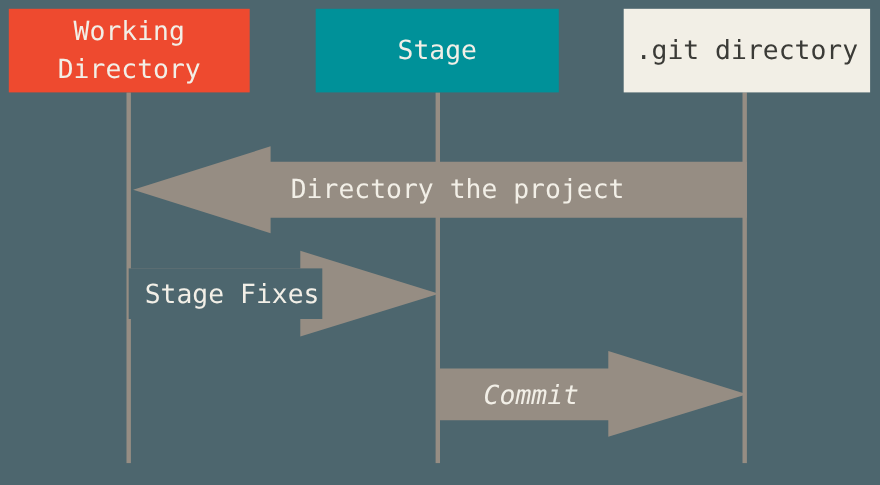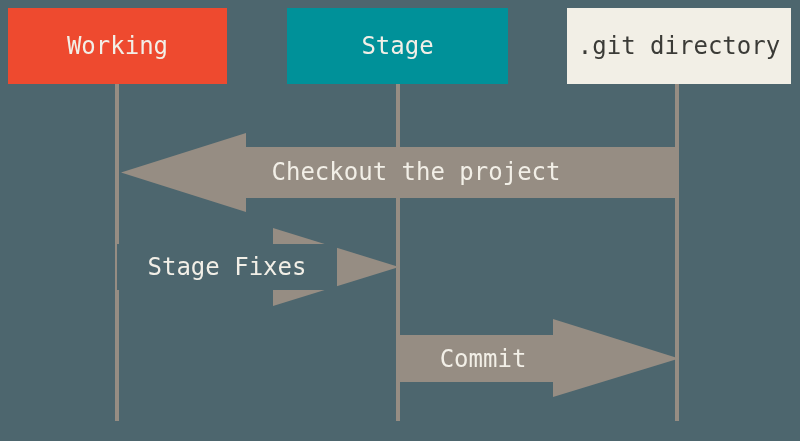--- a/index.html
+++ b/index.html
@@ -67,45 +67,46 @@
     position: absolute;
     display: flex;
     align-items: center;
     justify-content: center;
     color: #f2efe7;
     font-size: 24px;
     white-space: nowrap;
     pointer-events: none;
   }
   .arrow-label.checkout { left: 246px; top: 146px; width: 340px; height: 52px; }
-  .arrow-label.stage    { left: 117px; top: 244px; width: 220px; height: 46px; }
-  .arrow-label.commit   { left: 398px; top: 335px; width: 170px; height: 47px; }
+  .arrow-label.stage    { left: 117px; top: 244px; width: 164px; height: 46px; padding-left: 12px; }
+  .arrow-label.commit   { left: 398px; top: 335px; width: 170px; height: 47px; font-style: italic; }
 </style>
 </head>
 <body>
 
 <div class="stage">
 
   <div class="lifeline l1"></div>
   <div class="lifeline l2"></div>
   <div class="lifeline l3"></div>
 
   <svg class="arrow-layer" viewBox="0 0 800 441" xmlns="http://www.w3.org/2000/svg">
     <polygon fill="#968d83" points="679,147 246,147 246,133 121,172.5 246,212 246,198 679,198"></polygon>
     <polygon fill="#968d83" points="117,244 273,244 273,228 399,267 273,306 273,290 117,290"></polygon>
     <polygon fill="#968d83" points="398,335 553,335 553,319 679,358.5 553,397 553,382 398,382"></polygon>
   </svg>
 
   <div class="box working">
     <span>Working</span>
+    <span>Directory</span>
   </div>
   <div class="box staging">
     <span>Stage</span>
   </div>
   <div class="box gitdir">
     <span>.git directory</span>
   </div>
 
-  <div class="arrow-label checkout">Checkout the project</div>
+  <div class="arrow-label checkout">Directory the project</div>
   <div class="arrow-label stage">Stage Fixes</div>
   <div class="arrow-label commit">Commit</div>
 
 </div>
 
 </body></html>

